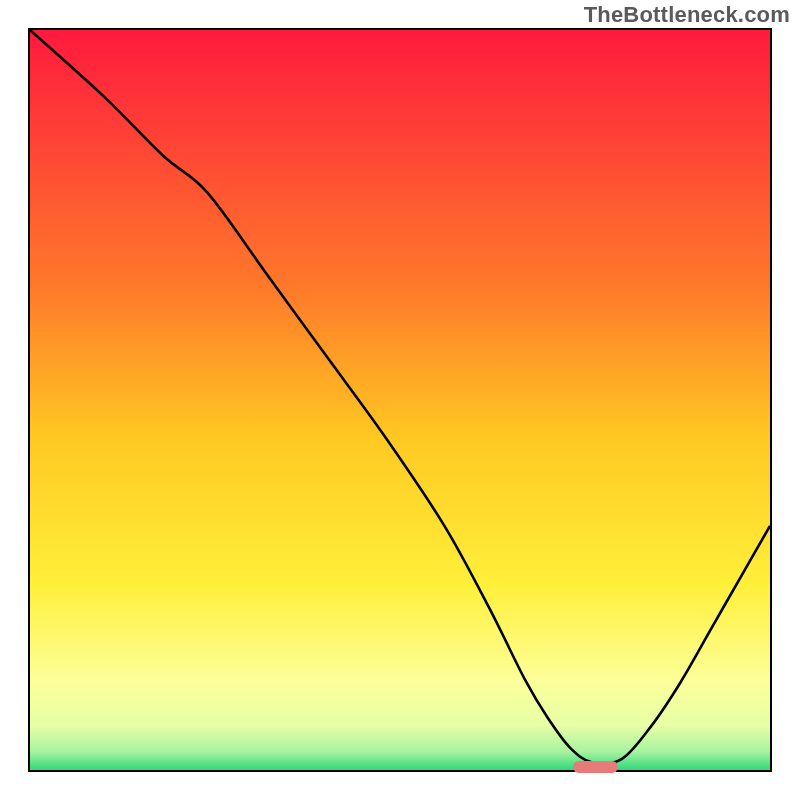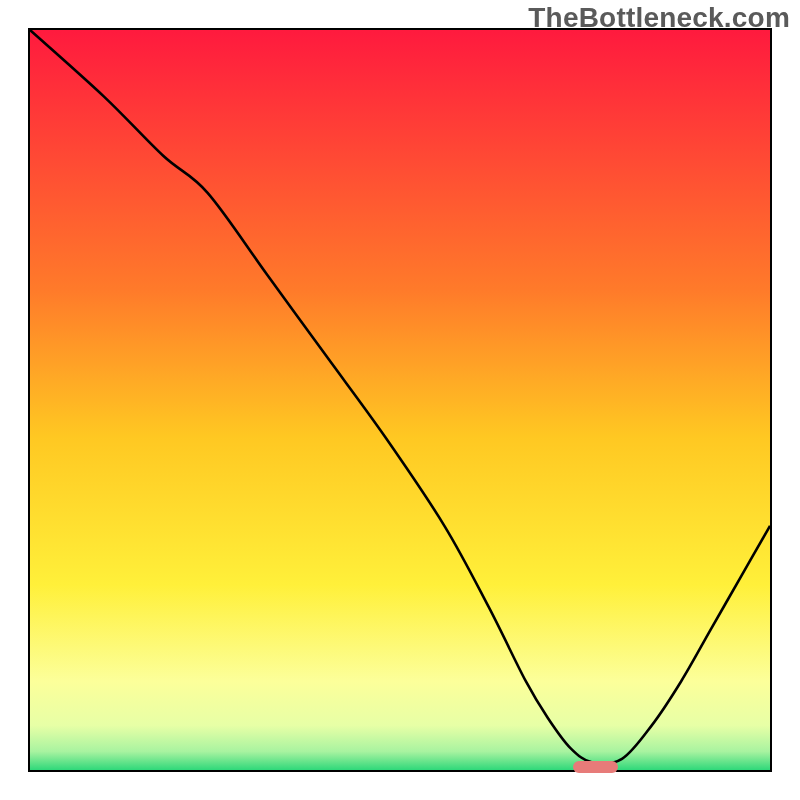--- a/index.html
+++ b/index.html
@@ -13,21 +13,21 @@
   }
   .frame {
     position: relative;
     width: 800px;
     height: 800px;
   }
   .watermark {
     position: absolute;
     top: 2px;
     right: 10px;
-    font-size: 28px;
+    font-size: 22px;
     font-weight: 600;
     color: #5a5a5a;
     letter-spacing: 0.2px;
   }
   .plot-area {
     position: absolute;
     left: 28px;
     top: 28px;
     width: 744px;
     height: 744px;

